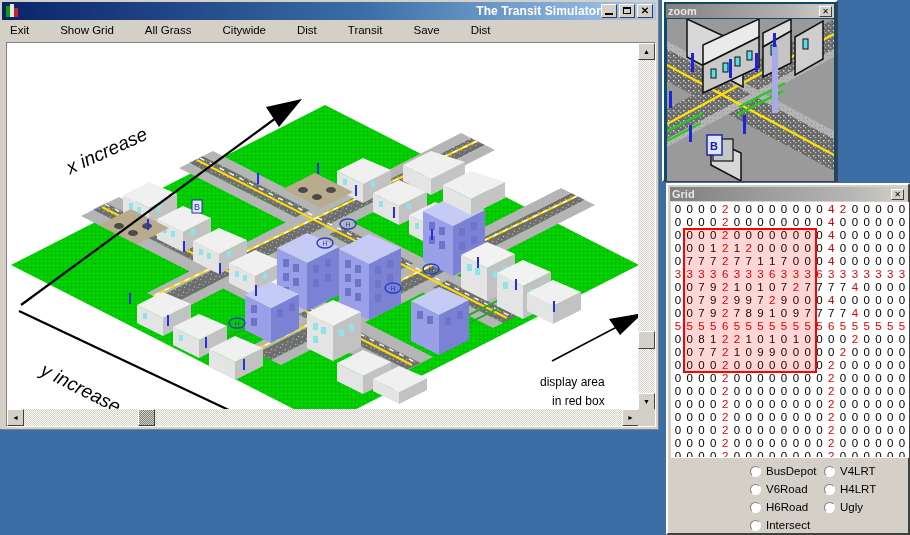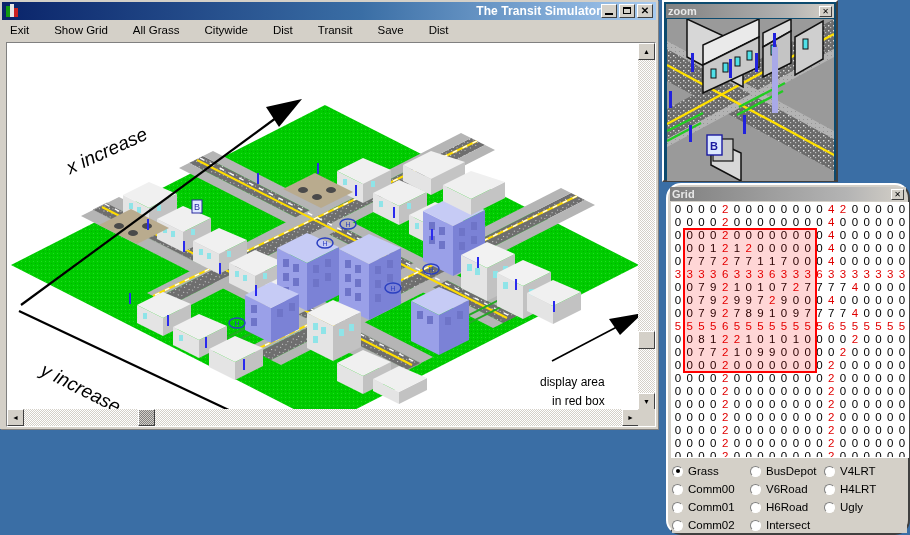--- a/index.html
+++ b/index.html
@@ -44,21 +44,21 @@
   }
   .tb-btn::after{
     content:"";position:absolute;color:#000;font-size:9px;line-height:1;
   }
   .tb-min::after{left:3px;bottom:2px;width:8px;height:2px;background:#000;}
   .tb-max::after{left:3px;top:2px;width:8px;height:7px;border:1px solid #000;border-top-width:2px;box-sizing:border-box;}
   .tb-close{font-size:10px;font-weight:bold;display:flex;align-items:center;justify-content:center;
     font-family:"Liberation Sans",sans-serif;line-height:1;color:#000;}
 
   #menubar{
-    height:20px;display:flex;align-items:center;gap:7px;
+    height:20px;display:flex;align-items:center;gap:13px;
     background:#d4d0c8;padding-left:6px;
     border-bottom:1px solid #d4d0c8;
   }
   .menu-item{
     font-size:11.5px;color:#000;padding:2px 8px 2px 2px;margin-right:8px;
     cursor:default;white-space:nowrap;
   }
 
   
   #client{
@@ -155,21 +155,20 @@
     overflow:hidden;background:#9aa0a6;
   }
 
   
   #grid-window{
     position:absolute;left:666px;top:183px;width:244px;height:352px;
     background:#d4d0c8;
     border-top:2px solid #fff;border-left:2px solid #fff;
     border-right:2px solid #404040;border-bottom:2px solid #404040;
     box-sizing:border-box;
-    border-radius:15px;
   }
   #grid-title{
     height:14px;margin:2px 2px 0 2px;
     background:linear-gradient(to right,#808080 0%, #b4b4b4 75%, #d4d0c8 100%);
     display:flex;align-items:center;padding:0 2px;
   }
   #grid-title span.t{font-size:11px;font-weight:bold;color:#e8e8e8;flex:1 1 auto;}
 
   #grid-panel{
     position:absolute;left:3px;top:17px;width:238px;height:256px;
@@ -1142,38 +1141,20 @@
           <div class="gcell">0</div>
           <div class="gcell">0</div>
           <div class="gcell">0</div>
           <div class="gcell">0</div>
         </div>
       </div>
     <div id="red-box" style="left: 11px; top: 25px; width: 134px; height: 145px;"></div>
   </div>
 
   <div id="radio-panel">
-      <div class="radio-col" style="left: 0px;">
-        <div class="radio-row">
-          <span class="radio-dot on"></span>
-          <span class="radio-label">Grass</span>
-        </div>
-        <div class="radio-row">
-          <span class="radio-dot"></span>
-          <span class="radio-label">Comm00</span>
-        </div>
-        <div class="radio-row">
-          <span class="radio-dot"></span>
-          <span class="radio-label">Comm01</span>
-        </div>
-        <div class="radio-row">
-          <span class="radio-dot"></span>
-          <span class="radio-label">Comm02</span>
-        </div>
-      </div>
       <div class="radio-col" style="left: 78px;">
         <div class="radio-row">
           <span class="radio-dot"></span>
           <span class="radio-label">BusDepot</span>
         </div>
         <div class="radio-row">
           <span class="radio-dot"></span>
           <span class="radio-label">V6Road</span>
         </div>
         <div class="radio-row">

